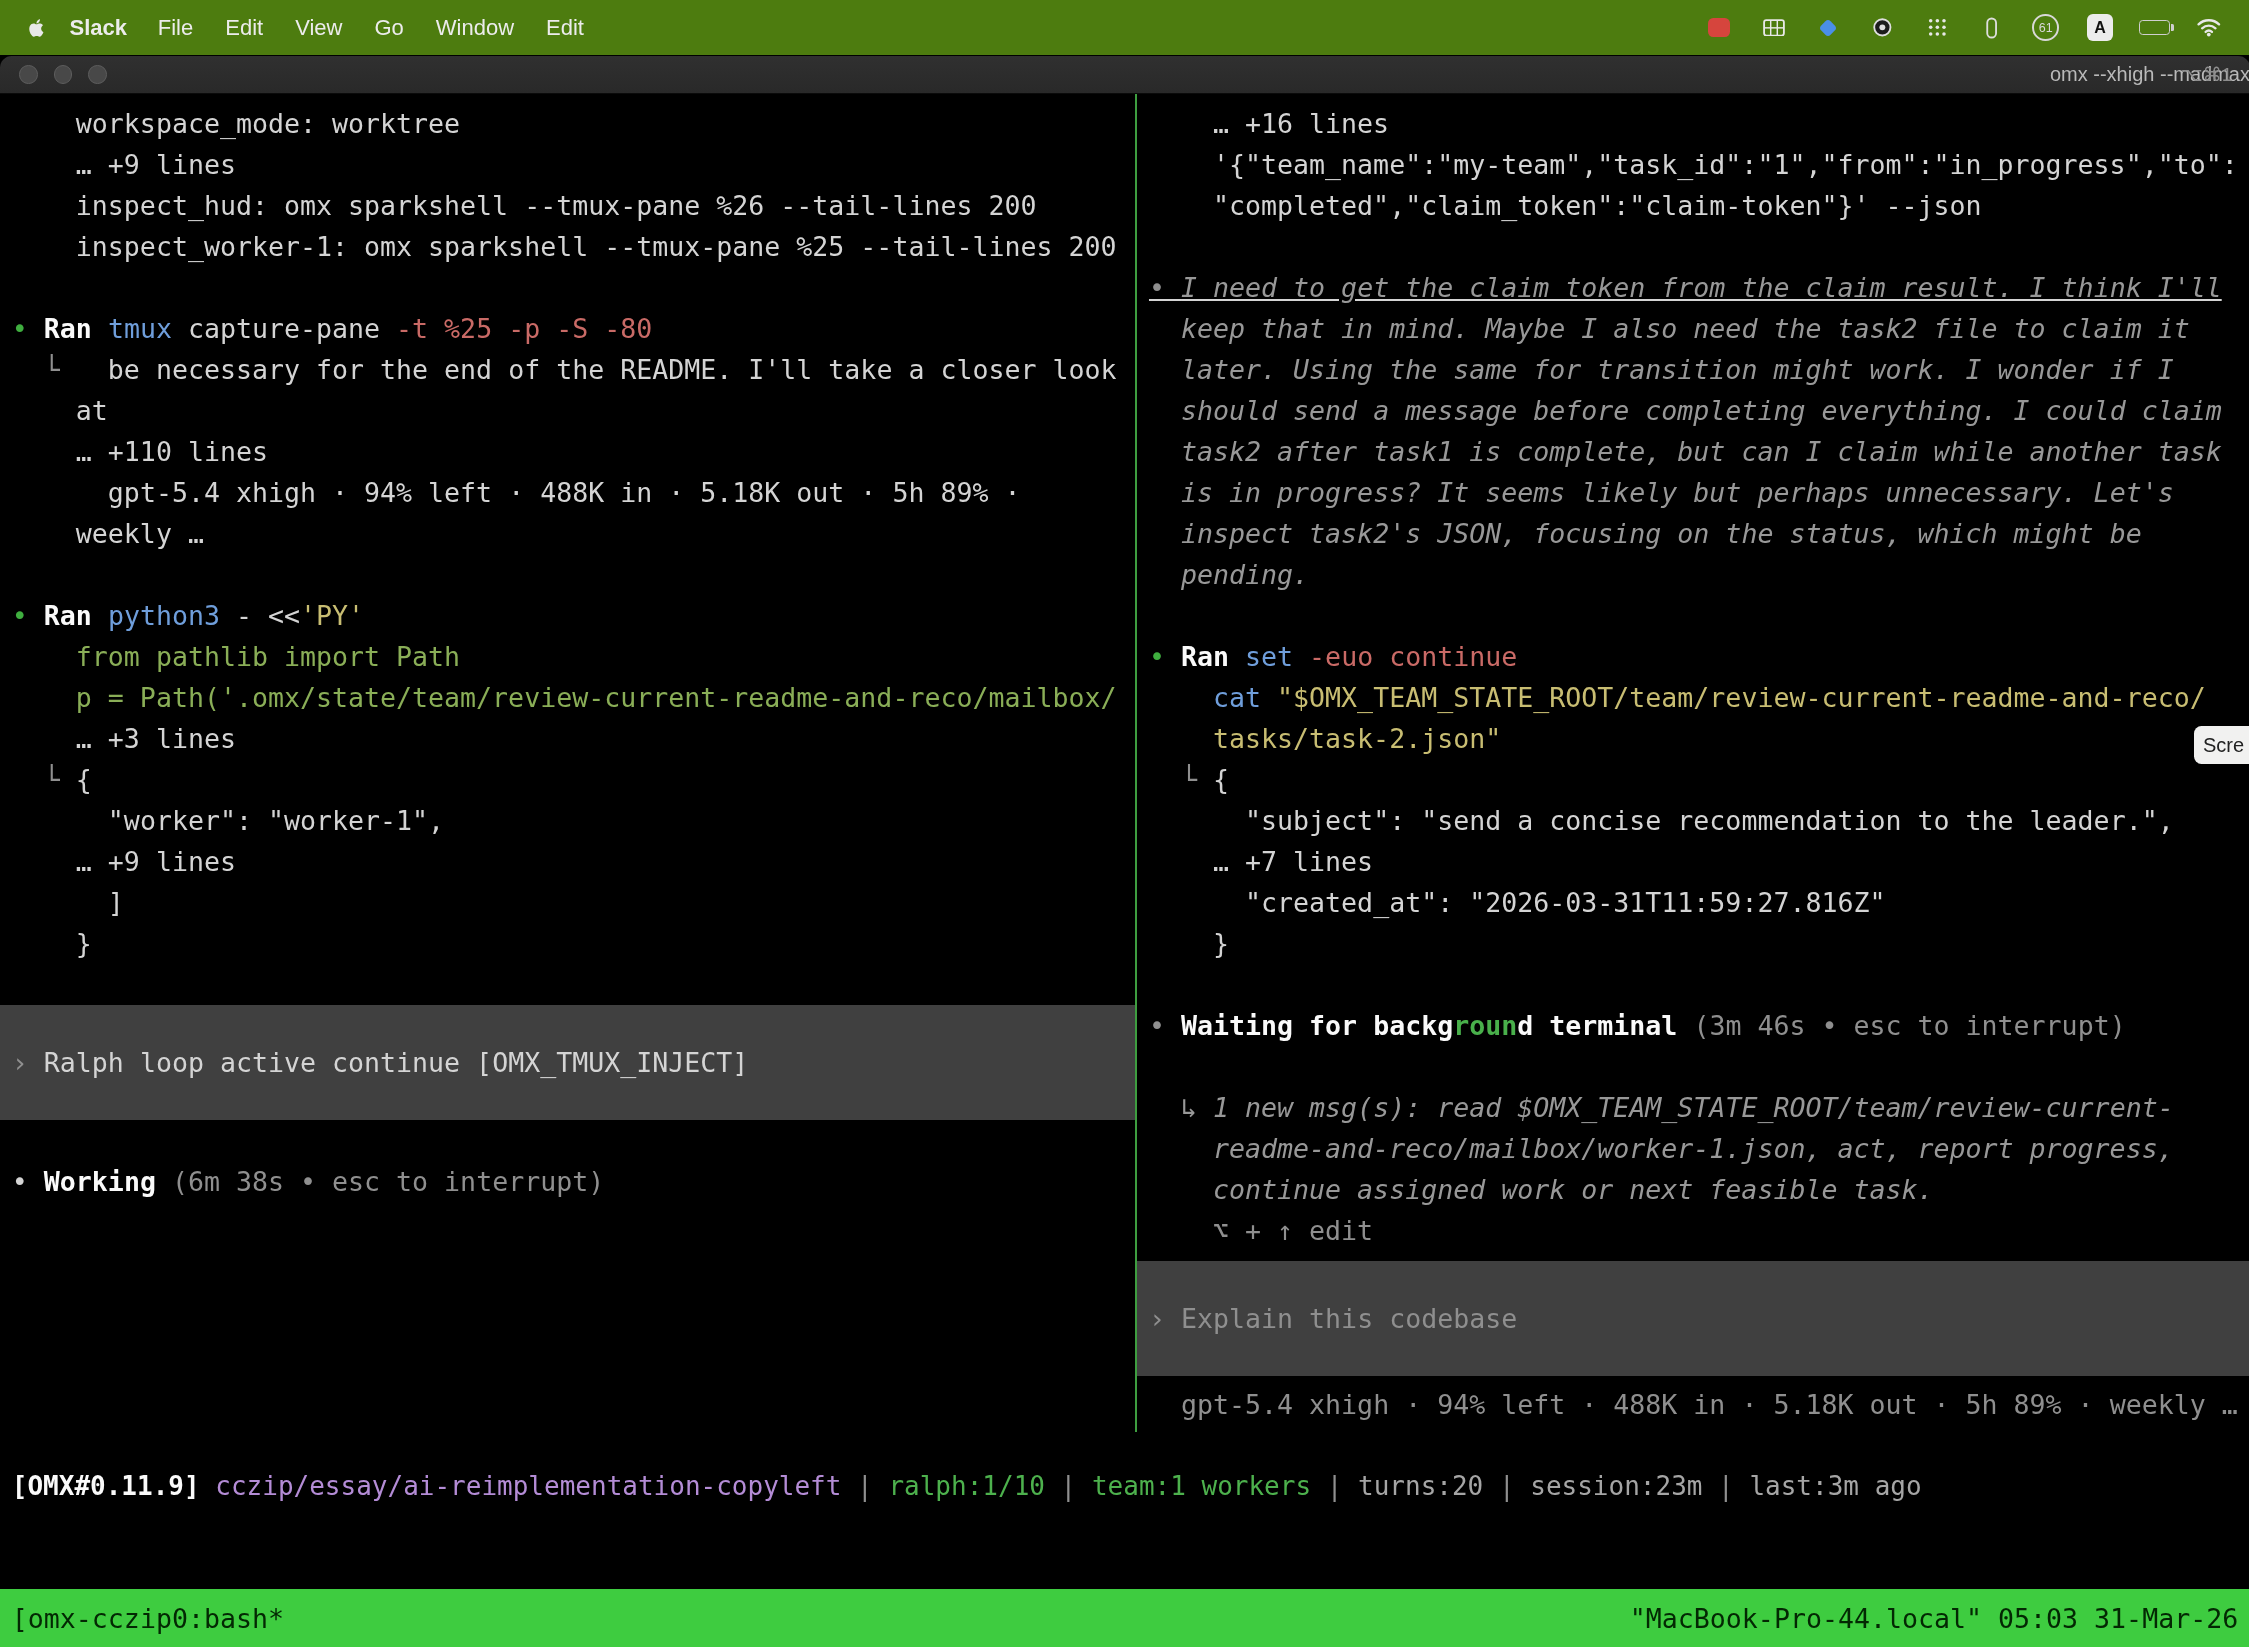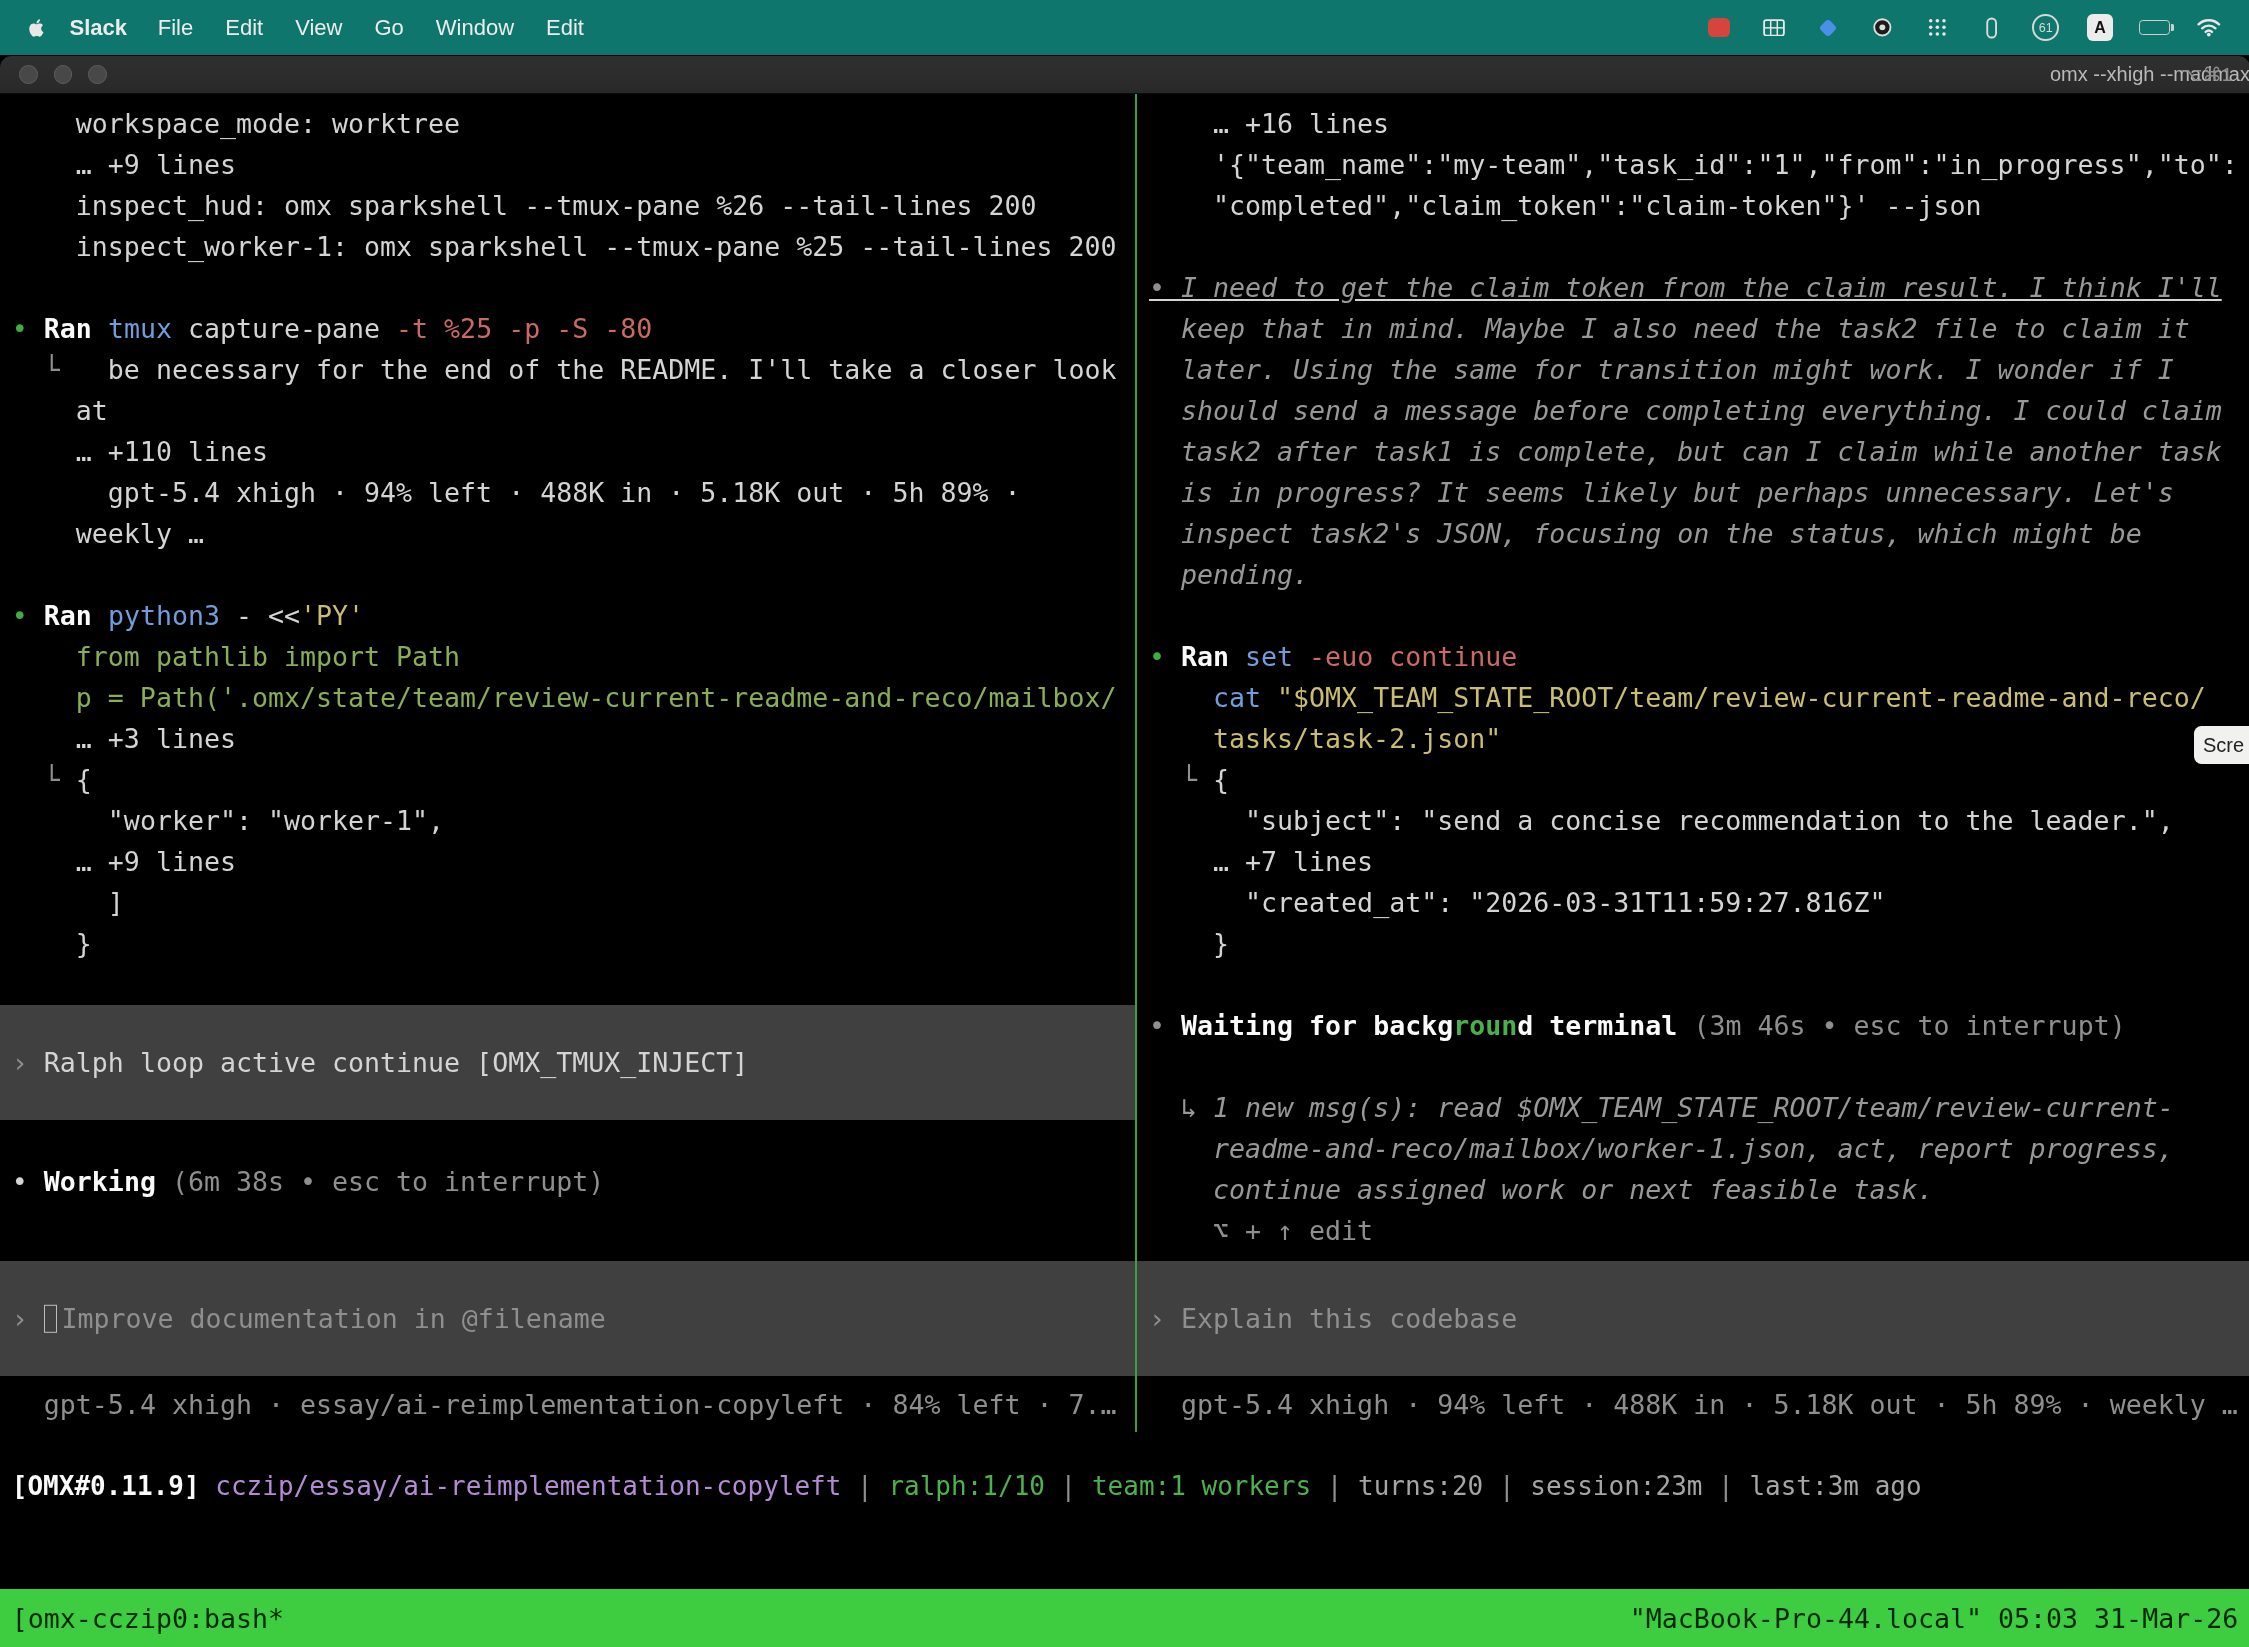--- a/index.html
+++ b/index.html
@@ -1,20 +1,20 @@
 <!DOCTYPE html>
 <html style="font-size:11.8px"><head>
 <meta charset="utf-8">
 <style>
   *{margin:0;padding:0;box-sizing:border-box;}
   html,body{width:2250px;height:1648px;background:#000;overflow:hidden;}
   body{position:relative;font-family:"DejaVu Sans Mono","DejaVu Sans",monospace;}
 
   
-  .menubar{position:absolute;top:0;left:0;right:0;height:55px;background:#0f766e;
+  .menubar{position:absolute;top:0;left:0;right:0;height:55px;background:#4d7c0f;
     display:flex;align-items:center;padding:0 17.7px;color:#ececec;
     font-family:"Liberation Sans","DejaVu Sans",sans-serif;font-size:22px;z-index:20;}
   .mi{height:55px;display:flex;align-items:center;justify-content:center;}
   .apple{width:40px;}
   .app-name{font-weight:bold;padding:0 14.8px 0 11.8px;}
   .menu-items{display:flex;align-items:center;}
   .menu-item{padding:0 16px;}
   .menu-right{margin-left:auto;display:flex;align-items:center;gap:7.4px;}
   .icon-box{width:47px;height:55px;display:flex;align-items:center;justify-content:center;}
   .rec-icon{width:22px;height:19px;background:#d6453d;border-radius:5.2px;}
@@ -194,28 +194,20 @@
             <div class="line" style="padding-left: calc(4ch + 11.8px);"><span class="c-t">… +9 lines</span></div>
             <div class="line" style="padding-left: calc(6ch + 11.8px);"><span class="c-t">]</span></div>
             <div class="line" style="padding-left: calc(4ch + 11.8px);"><span class="c-t">}</span></div>
             <div class="line" style="padding-left: calc(0ch + 11.8px);"></div>
             <div class="band">
               <div class="line" style="padding-left: calc(0ch + 11.8px);"><span class="c-dim">› </span><span class="c-t">Ralph loop active continue [OMX_TMUX_INJECT]</span></div>
             </div>
             <div class="line" style="padding-left: calc(0ch + 11.8px);"></div>
             <div class="line" style="padding-left: calc(0ch + 11.8px);"><span class="c-t">• </span><span class="c-b">Working </span><span class="c-dim">(6m 38s • esc to interrupt)</span></div>
           </div>
-        <div class="pane-bottom">
-          <div class="band">
-              <div class="line" style="padding-left: calc(0ch + 11.8px);"><span class="c-dim">› </span><span class="cursor"></span><span class="c-dim">Improve documentation in @filename</span></div>
-            </div>
-          <div>
-              <div class="line" style="padding-left: calc(2ch + 11.8px);"><span class="c-dim">gpt-5.4 xhigh · essay/ai-reimplementation-copyleft · 84% left · 7.…</span></div>
-            </div>
-        </div>
       </div>
       <div class="divider"></div>
       <div class="pane right">
         <div class="flow">
             <div class="line" style="padding-left: calc(4ch + 11.8px);"><span class="c-t">… +16 lines</span></div>
             <div class="line" style="padding-left: calc(4ch + 11.8px);"><span class="c-t">'{"team_name":"my-team","task_id":"1","from":"in_progress","to":</span></div>
             <div class="line" style="padding-left: calc(4ch + 11.8px);"><span class="c-t">"completed","claim_token":"claim-token"}' --json</span></div>
             <div class="line" style="padding-left: calc(0ch + 11.8px);"></div>
             <div class="line" style="padding-left: calc(0ch + 11.8px); text-decoration: underline;"><span class="c-dim">• </span><span class="c-di">I need to get the claim token from the claim result. I think I'll</span></div>
             <div class="line" style="padding-left: calc(2ch + 11.8px);"><span class="c-di">keep that in mind. Maybe I also need the task2 file to claim it</span></div>

